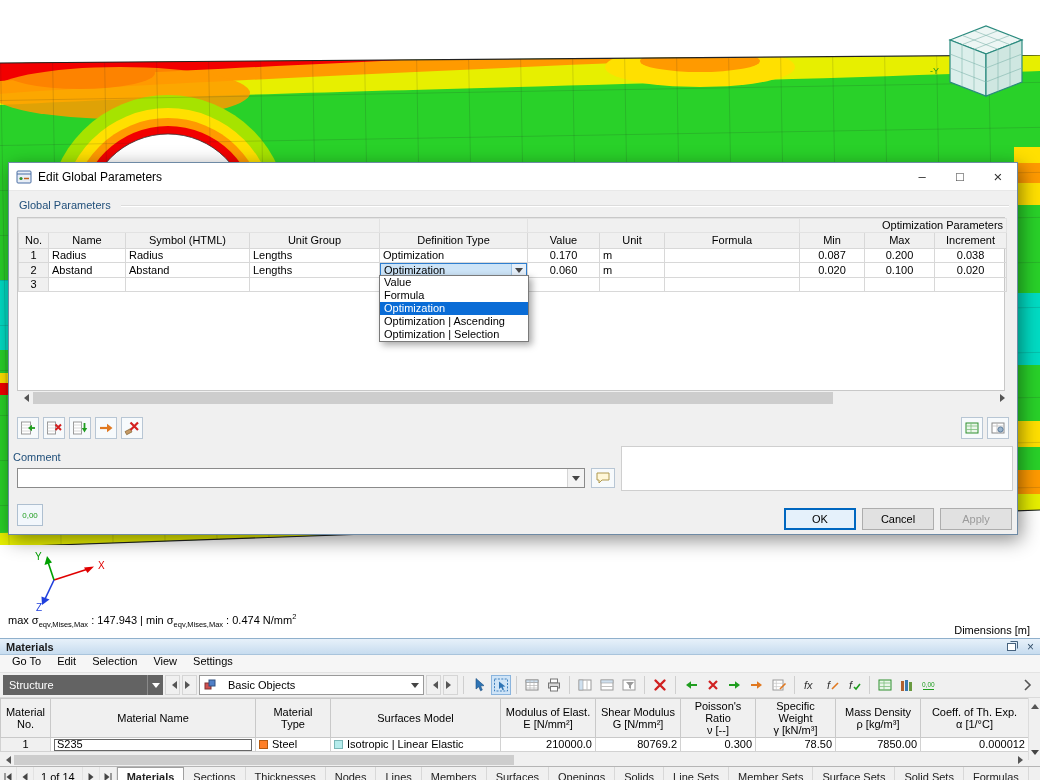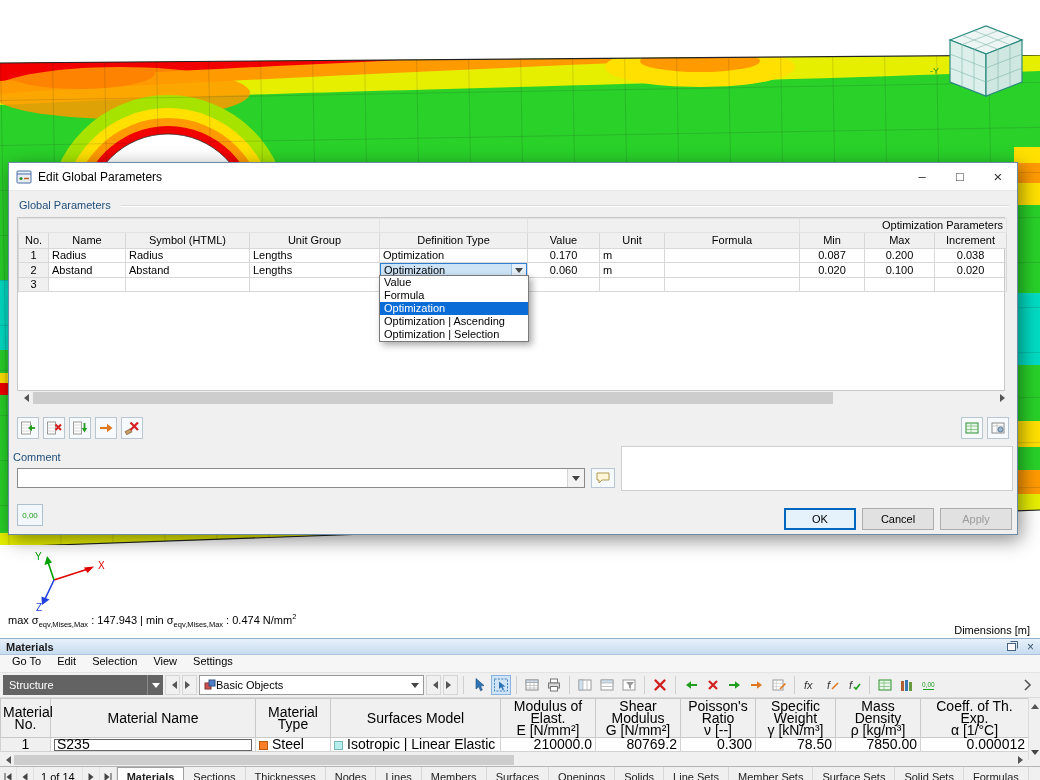--- a/index.html
+++ b/index.html
@@ -70,30 +70,30 @@
   .m-panel{position:absolute;left:0;top:638px;width:1040px;height:142px;background:#f0f0f0;z-index:4}
   .m-titlebar{height:17px;background:linear-gradient(#e7f1fa,#c7dcef);border-top:1px solid #8fb0cc;border-bottom:1px solid #a9c4dc;
               display:flex;align-items:center;padding:0 6px;font-weight:bold;color:#1b1b1b}
   .m-titlebar .ticons{margin-left:auto;display:flex;gap:8px;align-items:center;font-weight:normal}
   .m-menubar{height:18px;background:#f6f6f6;display:flex;padding-left:4px;border-bottom:1px solid #e3e3e3}
   .menu-item{padding:0 8px}
   .m-toolbar{height:25px;display:flex;align-items:center;gap:2px;padding:0 3px;background:#f0f0f0;border-bottom:1px solid #dadada}
   .s-combo{width:160px;height:20px;background:#636363;color:#fff;display:flex;align-items:center;padding-left:6px}
   .s-combo .sarr{margin-left:auto;width:16px;height:100%;display:flex;align-items:center;justify-content:center;border-left:1px solid #8a8a8a}
   .s-combo .tri-down{border-top-color:#fff}
-  .o-combo{width:225px;height:20px;background:#fff;border:1px solid #9a9a9a;display:flex;align-items:center;gap:0;padding-left:4px}
+  .o-combo{width:225px;height:20px;background:#fff;border:1px solid #9a9a9a;display:flex;align-items:center;gap:12px;padding-left:4px}
   .o-combo .lbl{flex:1}
   .nv{width:15px;height:20px;display:flex;align-items:center;justify-content:center;background:#f0f0f0;border:1px solid #d5d5d5;flex:0 0 auto}
   .ti{width:20px;height:20px;display:flex;align-items:center;justify-content:center;flex:0 0 auto}
   .ti.pressed{background:#cfe4f7;border:1px solid #8ab4dd}
   svg.ic{width:16px;height:16px;display:block}
   .sep{width:1px;height:18px;background:#cfcfcf;margin:0 3px;flex:0 0 auto}
   .m-body{display:flex}
   .m-tablewrap{width:1028px}
-  table.mtab{border-collapse:collapse;table-layout:fixed;width:1028px;font-size:14px}
+  table.mtab{border-collapse:collapse;table-layout:fixed;width:1028px;font-size:11px}
   .mtab th{background:#f0f0f0;border:1px solid #c9c9c9;font-weight:normal;padding:1px 2px;text-align:center;vertical-align:middle;line-height:12px;height:34px}
   .mtab td{border:1px solid #d2d2d2;background:#fff;height:14px;line-height:13px;padding:0 3px;white-space:nowrap;overflow:hidden}
   .mtab td.noc{background:#f0f0f0;text-align:center}
   .mtab td.num{text-align:right}
   .sw{display:inline-block;width:9px;height:9px;margin-right:4px;vertical-align:-1px;border:1px solid #888}
   .sw.steel{background:#ff7f27;border-color:#b55a10}
   .sw.model{background:#b5ecec;border-color:#7ab8b8}
   .name-box{display:flex;align-items:center;height:12px;border:1px solid #666;padding:0 2px;background:#fff}
   .m-hscroll{height:12px;background:#f0f0f0;display:flex;margin-top:2px}
   .m-vscroll{width:12px;height:62px;background:#f0f0f0;display:flex;flex-direction:column;border-left:1px solid #dcdcdc}

